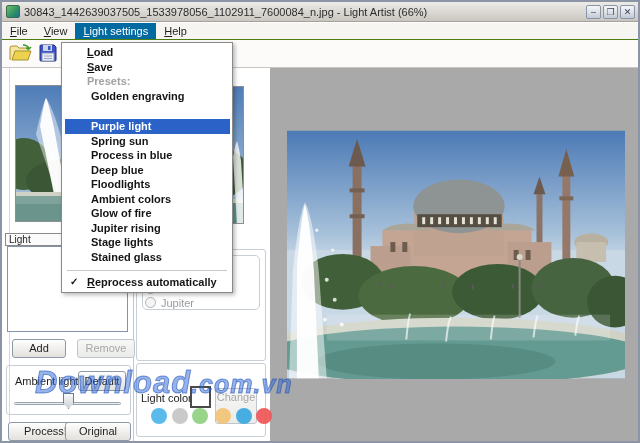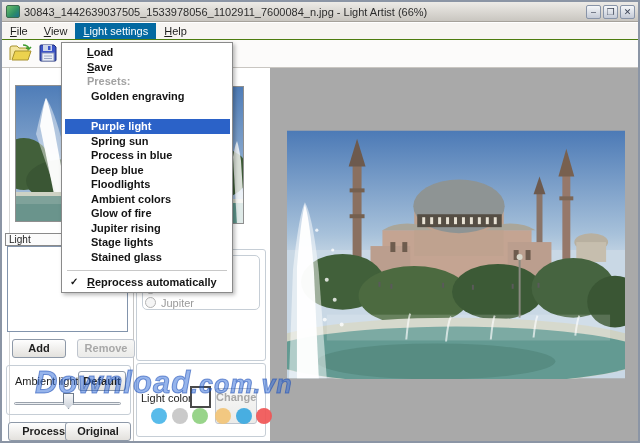--- a/index.html
+++ b/index.html
@@ -41,21 +41,21 @@
   .thumb2 { left:150px; top:84px; width:92px; height:138px; }
 
   .ls-caption { position:absolute; left:3px; top:231px; width:62px; height:13px;
                 border:1px solid #8a8a8a; background:#fbfbfb; font-size:10px; line-height:11px;
                 padding-left:3px; color:#1c1c1c; }
   .listbox { position:absolute; left:5px; top:244px; width:121px; height:86px;
              background:#fff; border:1px solid #8294ac; }
 
   .btn { position:absolute; border:1px solid #8e99a8; border-radius:3px;
          background:linear-gradient(#fefefe,#e3e1dd); font-size:11px; color:#1e1e1e;
-         text-align:center; line-height:17px; cursor:default;font-weight:bold; }
+         text-align:center; line-height:17px; cursor:default; }
   .btn.disabled { color:#a8a8a8; border-color:#bfc5ce; background:linear-gradient(#f7f7f6,#ebebe9); }
 
   .gbox { position:absolute; border:1px solid #c6ced6; border-radius:3px; background:transparent; }
 
   .lbl { position:absolute; font-size:11px; color:#1e1e1e; white-space:nowrap; }
   .lbl.gray { color:#9a9a9a; }
 
   .slider-track { position:absolute; left:12px; top:400px; width:107px; height:3px;
                   background:#eceff2; border:1px solid #9aa2ac; border-radius:2px; }
   .slider-thumb { position:absolute; left:61px; top:391px; width:11px; height:16px;

